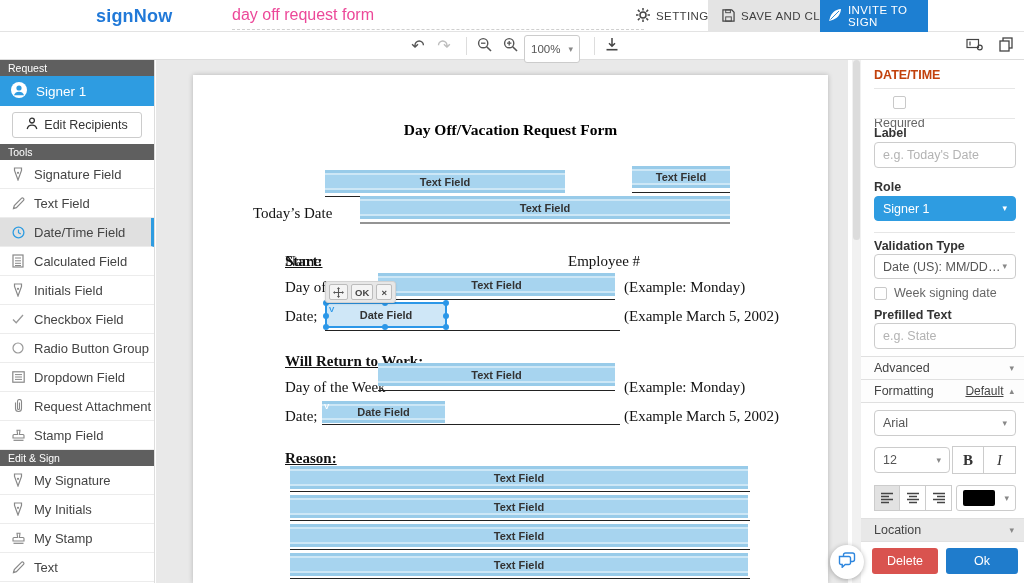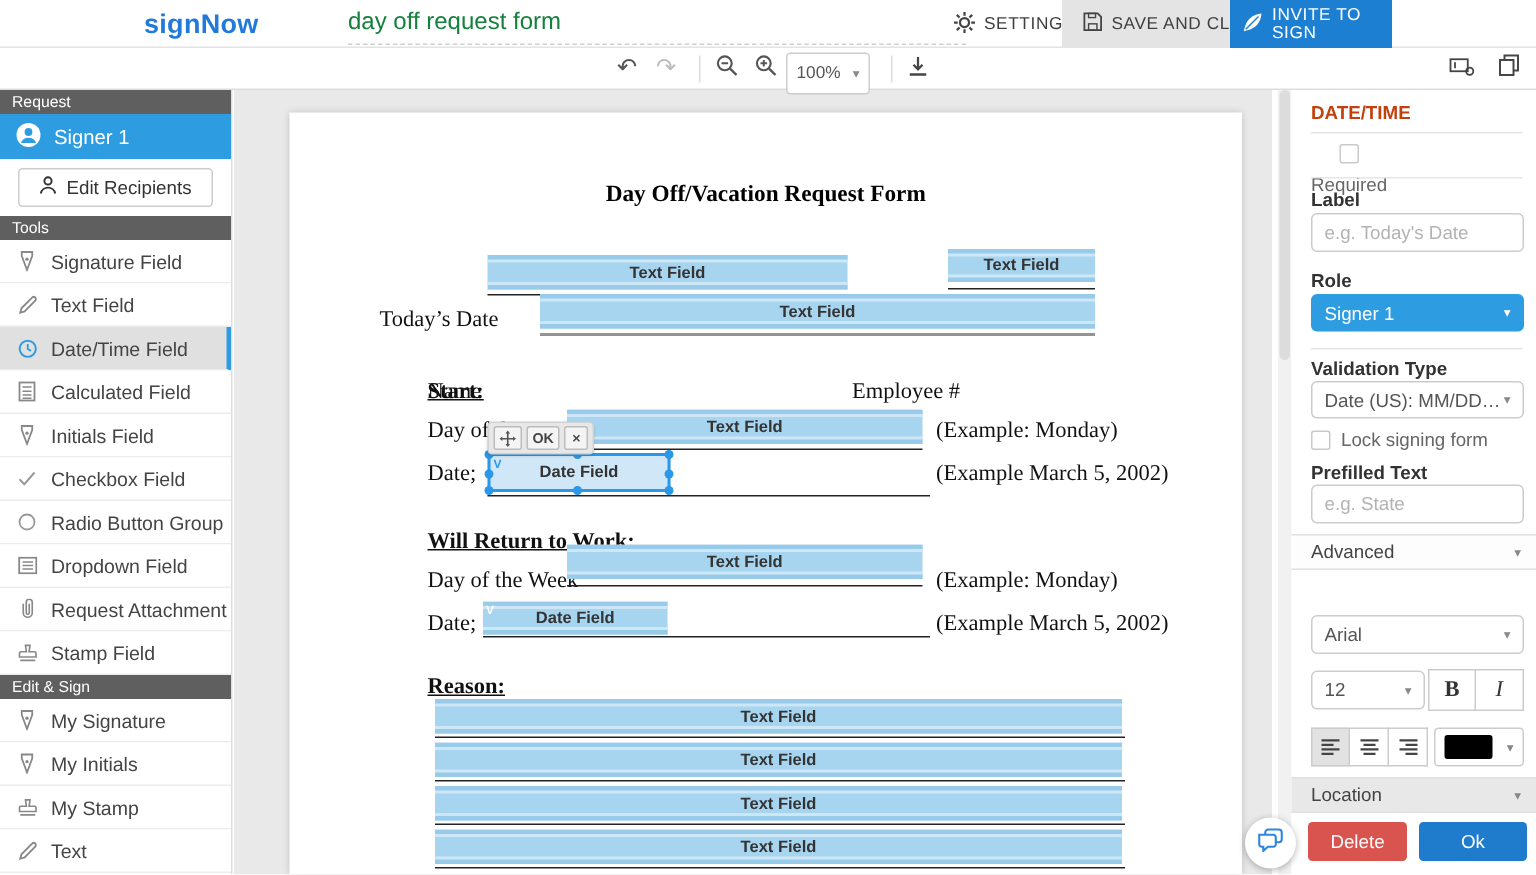--- a/index.html
+++ b/index.html
@@ -2,21 +2,21 @@
 <html><head>
 <meta charset="utf-8">
 <style>
   * { margin:0; padding:0; box-sizing:border-box; }
   html,body { width:1024px; height:583px; overflow:hidden; font-family:"Liberation Sans",sans-serif; background:#fff; }
   #app { position:relative; width:1024px; height:583px; }
 
   
   .topbar { position:absolute; left:0; top:0; width:1024px; height:32px; background:#fff; border-bottom:1px solid #e3e3e3; z-index:30; }
   .logo { position:absolute; left:96px; top:6px; font-size:18px; font-weight:bold; color:#2179d8; letter-spacing:.2px; }
-  .doc-title { position:absolute; left:232px; top:6px; width:412px; height:24px; font-size:16px; color:#15803d; border-bottom:1px dashed #cfcfcf; }
+  .doc-title { position:absolute; left:232px; top:6px; width:412px; height:24px; font-size:16px; color:#ec4899; border-bottom:1px dashed #cfcfcf; }
   .tb-btn { position:absolute; top:0; height:32px; display:flex; align-items:center; gap:6px; font-size:11.5px; letter-spacing:.4px; color:#3f3f3f; padding:0 14px; cursor:pointer; }
   .tb-settings { left:622px; }
   .tb-save { left:708px; background:#e4e4e4; }
   .tb-invite { left:820px; width:108px; background:#1d7fd2; color:#fff; justify-content:center; padding:0 8px; }
 
   
   .toolbar { position:absolute; left:0; top:32px; width:1024px; height:28px; background:#fff; border-bottom:1px solid #ddd; z-index:29; }
   .tool-ic { position:absolute; top:3px; width:24px; height:22px; display:flex; align-items:center; justify-content:center; cursor:pointer; color:#555; }
   .glyph { font-size:16px; line-height:1; }
   .sep { position:absolute; top:5px; width:1px; height:18px; background:#ddd; }
@@ -426,29 +426,36 @@
     </div>
     <div class="p-div" style="top:172px;"></div>
 
     <div class="p-label" style="top:179px;">Validation Type</div>
     <div class="p-select" style="top:194px;">
       <span class="val">Date (US): MM/DD/YY…</span>
       <span class="caret">▾</span>
     </div>
     <div class="cb-row" style="top:226px;">
       <span class="cb"></span>
-      <span>Lock signing form</span>
+      <span>Week signing date</span>
     </div>
 
     <div class="p-label" style="top:248px;">Prefilled Text</div>
     <input class="p-input" style="top: 263px;" placeholder="e.g. State">
 
     <div class="acc-bar" style="top:296px;">
       <span>Advanced</span>
       <span class="caret">▾</span>
+    </div>
+    <div class="acc-bar" style="top:319px;">
+      <span>Formatting</span>
+      <span class="fmt-right">
+        <span class="fmt-default">Default</span>
+        <span class="caret">▴</span>
+      </span>
     </div>
 
     <div class="p-select" style="top:350px; height:26px;">
       <span class="val">Arial</span>
       <span class="caret">▾</span>
     </div>
 
     <div class="p-select" style="top:387px; width:76px; height:26px;">
       <span class="val">12</span>
       <span class="caret">▾</span>

